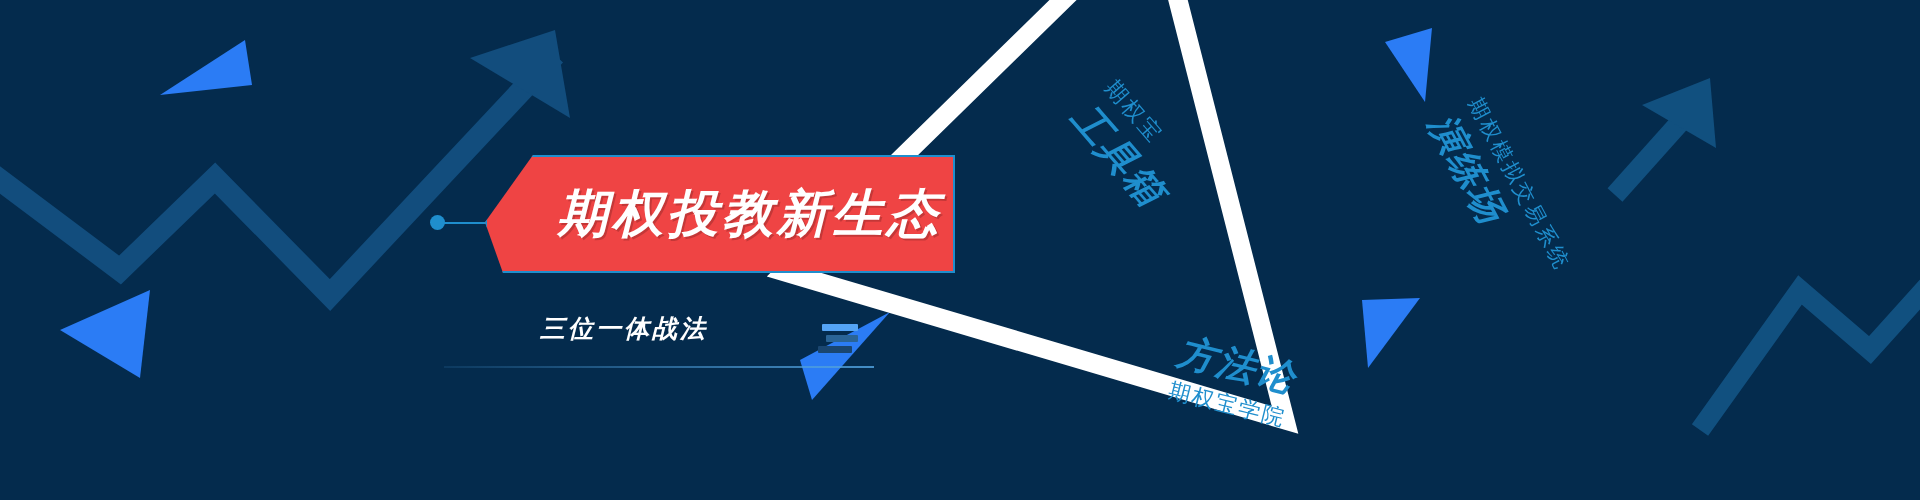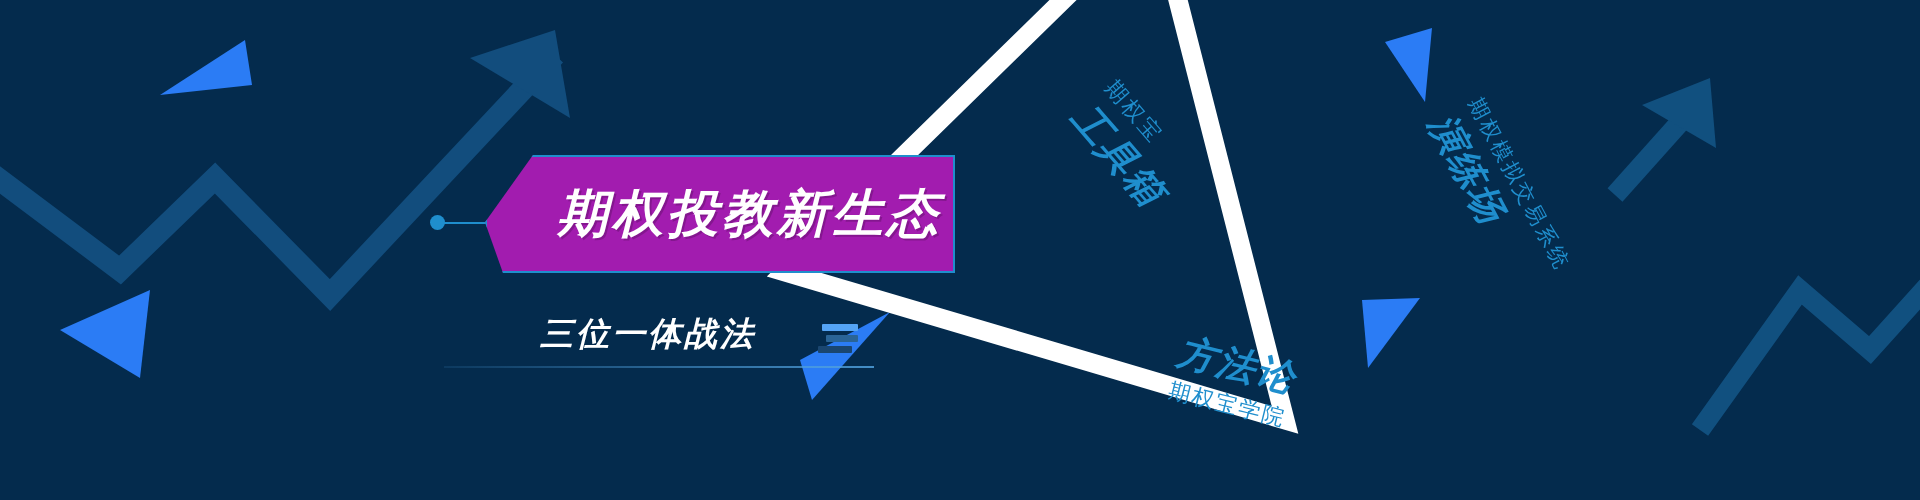--- a/index.html
+++ b/index.html
@@ -21,21 +21,21 @@
   
   .title-wrap {
     position: absolute;
     left: 430px; top: 155px;
     width: 520px; height: 145px;
   }
   .title-box {
     position: absolute;
     left: 55px; top: 0;
     width: 470px; height: 118px;
-    background: #a21caf;
+    background: #ef4444;
     border: 2px solid #1f8ecd;
     clip-path: polygon(48px 0, 100% 0, 100% 100%, 18px 100%, 0 57%, 48px 0);
     display: flex;
     align-items: center;
   }
   .title-text {
     color: #ffffff;
     font-size: 51px;
     font-weight: bold;
     letter-spacing: 4px;
@@ -60,21 +60,21 @@
   
   .sub-wrap {
     position: absolute;
     left: 540px; top: 312px;
     width: 420px; height: 70px;
   }
   .sub-text {
     position: absolute;
     left: 0; top: 0;
     color: #ffffff;
-    font-size: 33px;
+    font-size: 25px;
     font-weight: bold;
     font-style: italic;
     letter-spacing: 3px;
     white-space: nowrap;
   }
   .bars {
     position: absolute;
     left: 270px; top: 12px;
     width: 48px; height: 32px;
   }

